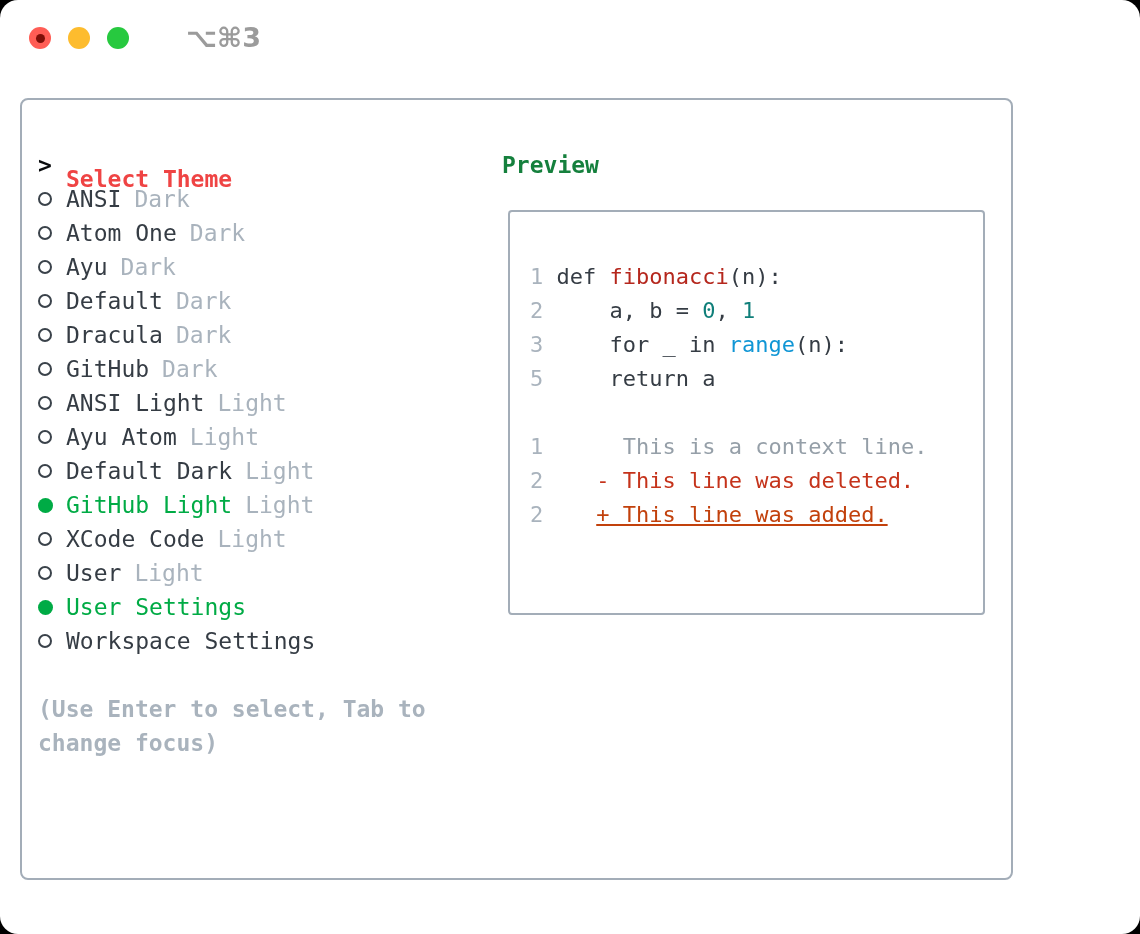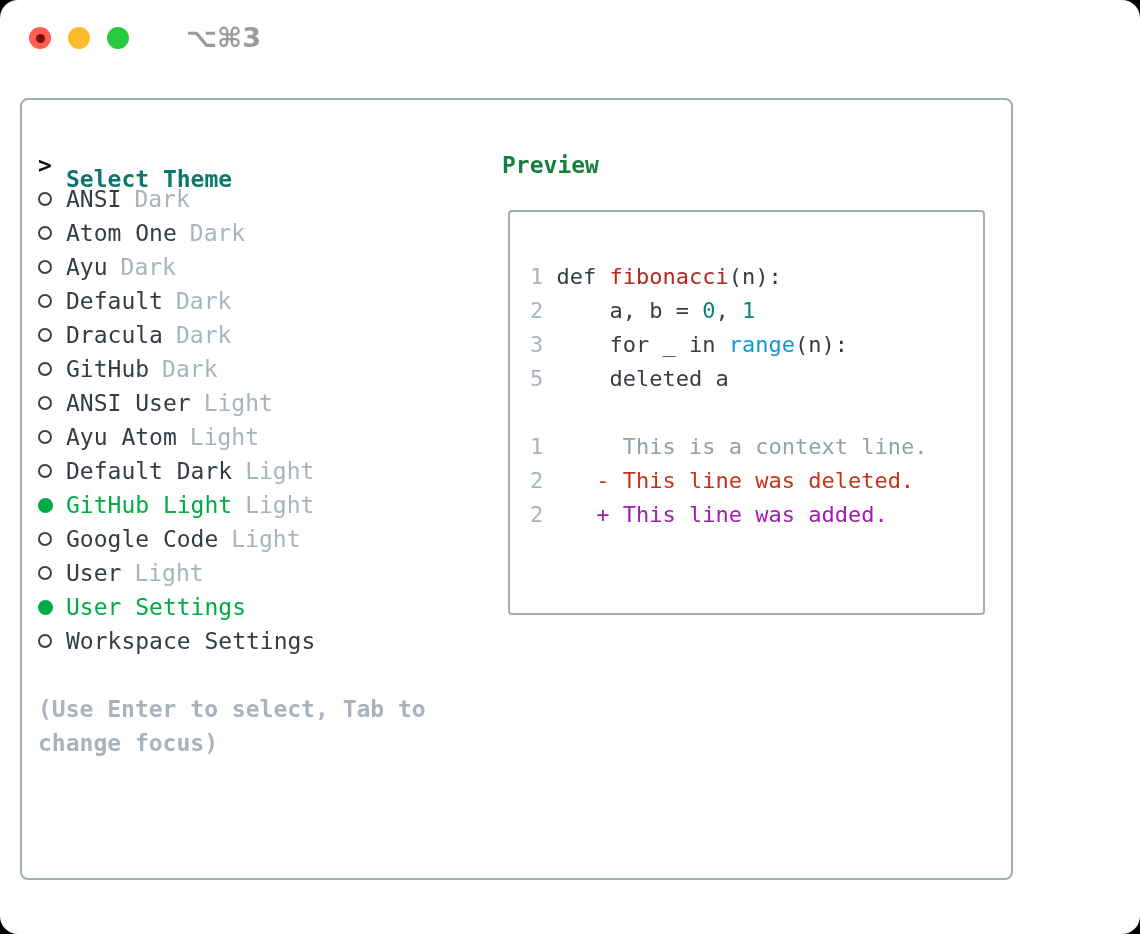--- a/index.html
+++ b/index.html
@@ -22,21 +22,21 @@
   .panel{
     position:absolute;left:20px;top:98px;width:993px;height:782px;box-sizing:border-box;
     border:2px solid #a3adb8;border-radius:8px;padding:48px 0 0 16px;display:flex;
     background:#fff;
   }
   .left-col{width:464px;flex:none;font-size:23px;line-height:34px;color:#353c44;}
   .right-col{flex:1;font-size:23px;line-height:34px;color:#353c44;}
   .row{display:flex;white-space:pre;height:34px;align-items:center;}
   .mk{width:28px;flex:none;display:flex;align-items:center;}
   .cursor{color:#0a0c0e;font-weight:bold;}
-  .hdr{font-weight:bold;color:#0f766e;margin-top:28px;}
+  .hdr{font-weight:bold;color:#ef4444;margin-top:28px;}
   .subhdr{color:#0a0c0e;}
   .dot{width:14px;height:14px;border:2px solid #3a424a;border-radius:50%;box-sizing:border-box;}
   .row[data-selected="true"] .dot{width:15px;height:15px;border:none;background:#00ab45;}
   .row[data-selected="true"] .nm{color:#00ab45;}
   .tag{color:#a9b3bd;margin-left:13px;}
   .spacer-top{margin-top:34px;}
   .hint{margin-top:34px;color:#a9b3bd;width:420px;line-height:34px;font-weight:bold;}
   
   .preview-hdr{font-weight:bold;color:#15803d;line-height:34px;}
   .pbox{
@@ -46,21 +46,21 @@
   }
   .cl{white-space:pre;height:34px;}
   .t{white-space:pre;}
   .ln{color:#a9b3bd;}
   .p{color:#353c44;}
   .fn{color:#b5271d;}
   .num{color:#107f7a;}
   .bi{color:#1096d5;}
   .ctx{color:#959fa8;}
   .del{color:#c5331b;}
-  .add{color:#a21caf;}
+  .add{color:#c2410c;text-decoration:underline;}
 </style>
 </head>
 <body>
 
 <div class="window">
 
   <div class="titlebar">
     <span class="light light-red"></span>
     <span class="light light-yellow"></span>
     <span class="light light-green"></span>
@@ -101,41 +101,41 @@
         <span class="nm">Dracula</span>
         <span class="tag">Dark</span>
       </div>
       <div class="row" data-selected="false">
         <span class="mk"><span class="dot"></span></span>
         <span class="nm">GitHub</span>
         <span class="tag">Dark</span>
       </div>
       <div class="row" data-selected="false">
         <span class="mk"><span class="dot"></span></span>
-        <span class="nm">ANSI User</span>
+        <span class="nm">ANSI Light</span>
         <span class="tag">Light</span>
       </div>
       <div class="row" data-selected="false">
         <span class="mk"><span class="dot"></span></span>
         <span class="nm">Ayu Atom</span>
         <span class="tag">Light</span>
       </div>
       <div class="row" data-selected="false">
         <span class="mk"><span class="dot"></span></span>
         <span class="nm">Default Dark</span>
         <span class="tag">Light</span>
       </div>
       <div class="row" data-selected="true">
         <span class="mk"><span class="dot"></span></span>
         <span class="nm">GitHub Light</span>
         <span class="tag">Light</span>
       </div>
       <div class="row" data-selected="false">
         <span class="mk"><span class="dot"></span></span>
-        <span class="nm">Google Code</span>
+        <span class="nm">XCode Code</span>
         <span class="tag">Light</span>
       </div>
       <div class="row" data-selected="false">
         <span class="mk"><span class="dot"></span></span>
         <span class="nm">User</span>
         <span class="tag">Light</span>
       </div>
 
       <div class="row" data-selected="true">
         <span class="mk"><span class="dot"></span></span>
@@ -149,21 +149,21 @@
       <div class="hint">(Use Enter to select, Tab to change focus)</div>
     </div>
 
     <div class="right-col">
       <div class="preview-hdr">Preview</div>
 
       <div class="pbox">
         <div class="cl"><span class="t ln">1 </span><span class="t p">def </span><span class="t fn">fibonacci</span><span class="t p">(n):</span></div>
         <div class="cl"><span class="t ln">2 </span><span class="t p">    a, b = </span><span class="t num">0</span><span class="t p">, </span><span class="t num">1</span></div>
         <div class="cl"><span class="t ln">3 </span><span class="t p">    for _ in </span><span class="t bi">range</span><span class="t p">(n):</span></div>
-        <div class="cl"><span class="t ln">5 </span><span class="t p">    deleted a</span></div>
+        <div class="cl"><span class="t ln">5 </span><span class="t p">    return a</span></div>
         <div class="cl"></div>
         <div class="cl"><span class="t ln">1</span><span class="t p">      </span><span class="t ctx">This is a context line.</span></div>
         <div class="cl"><span class="t ln">2</span><span class="t p">    </span><span class="t del">- This line was deleted.</span></div>
         <div class="cl"><span class="t ln">2</span><span class="t p">    </span><span class="t add">+ This line was added.</span></div>
       </div>
     </div>
 
   </div>
 </div>
 

